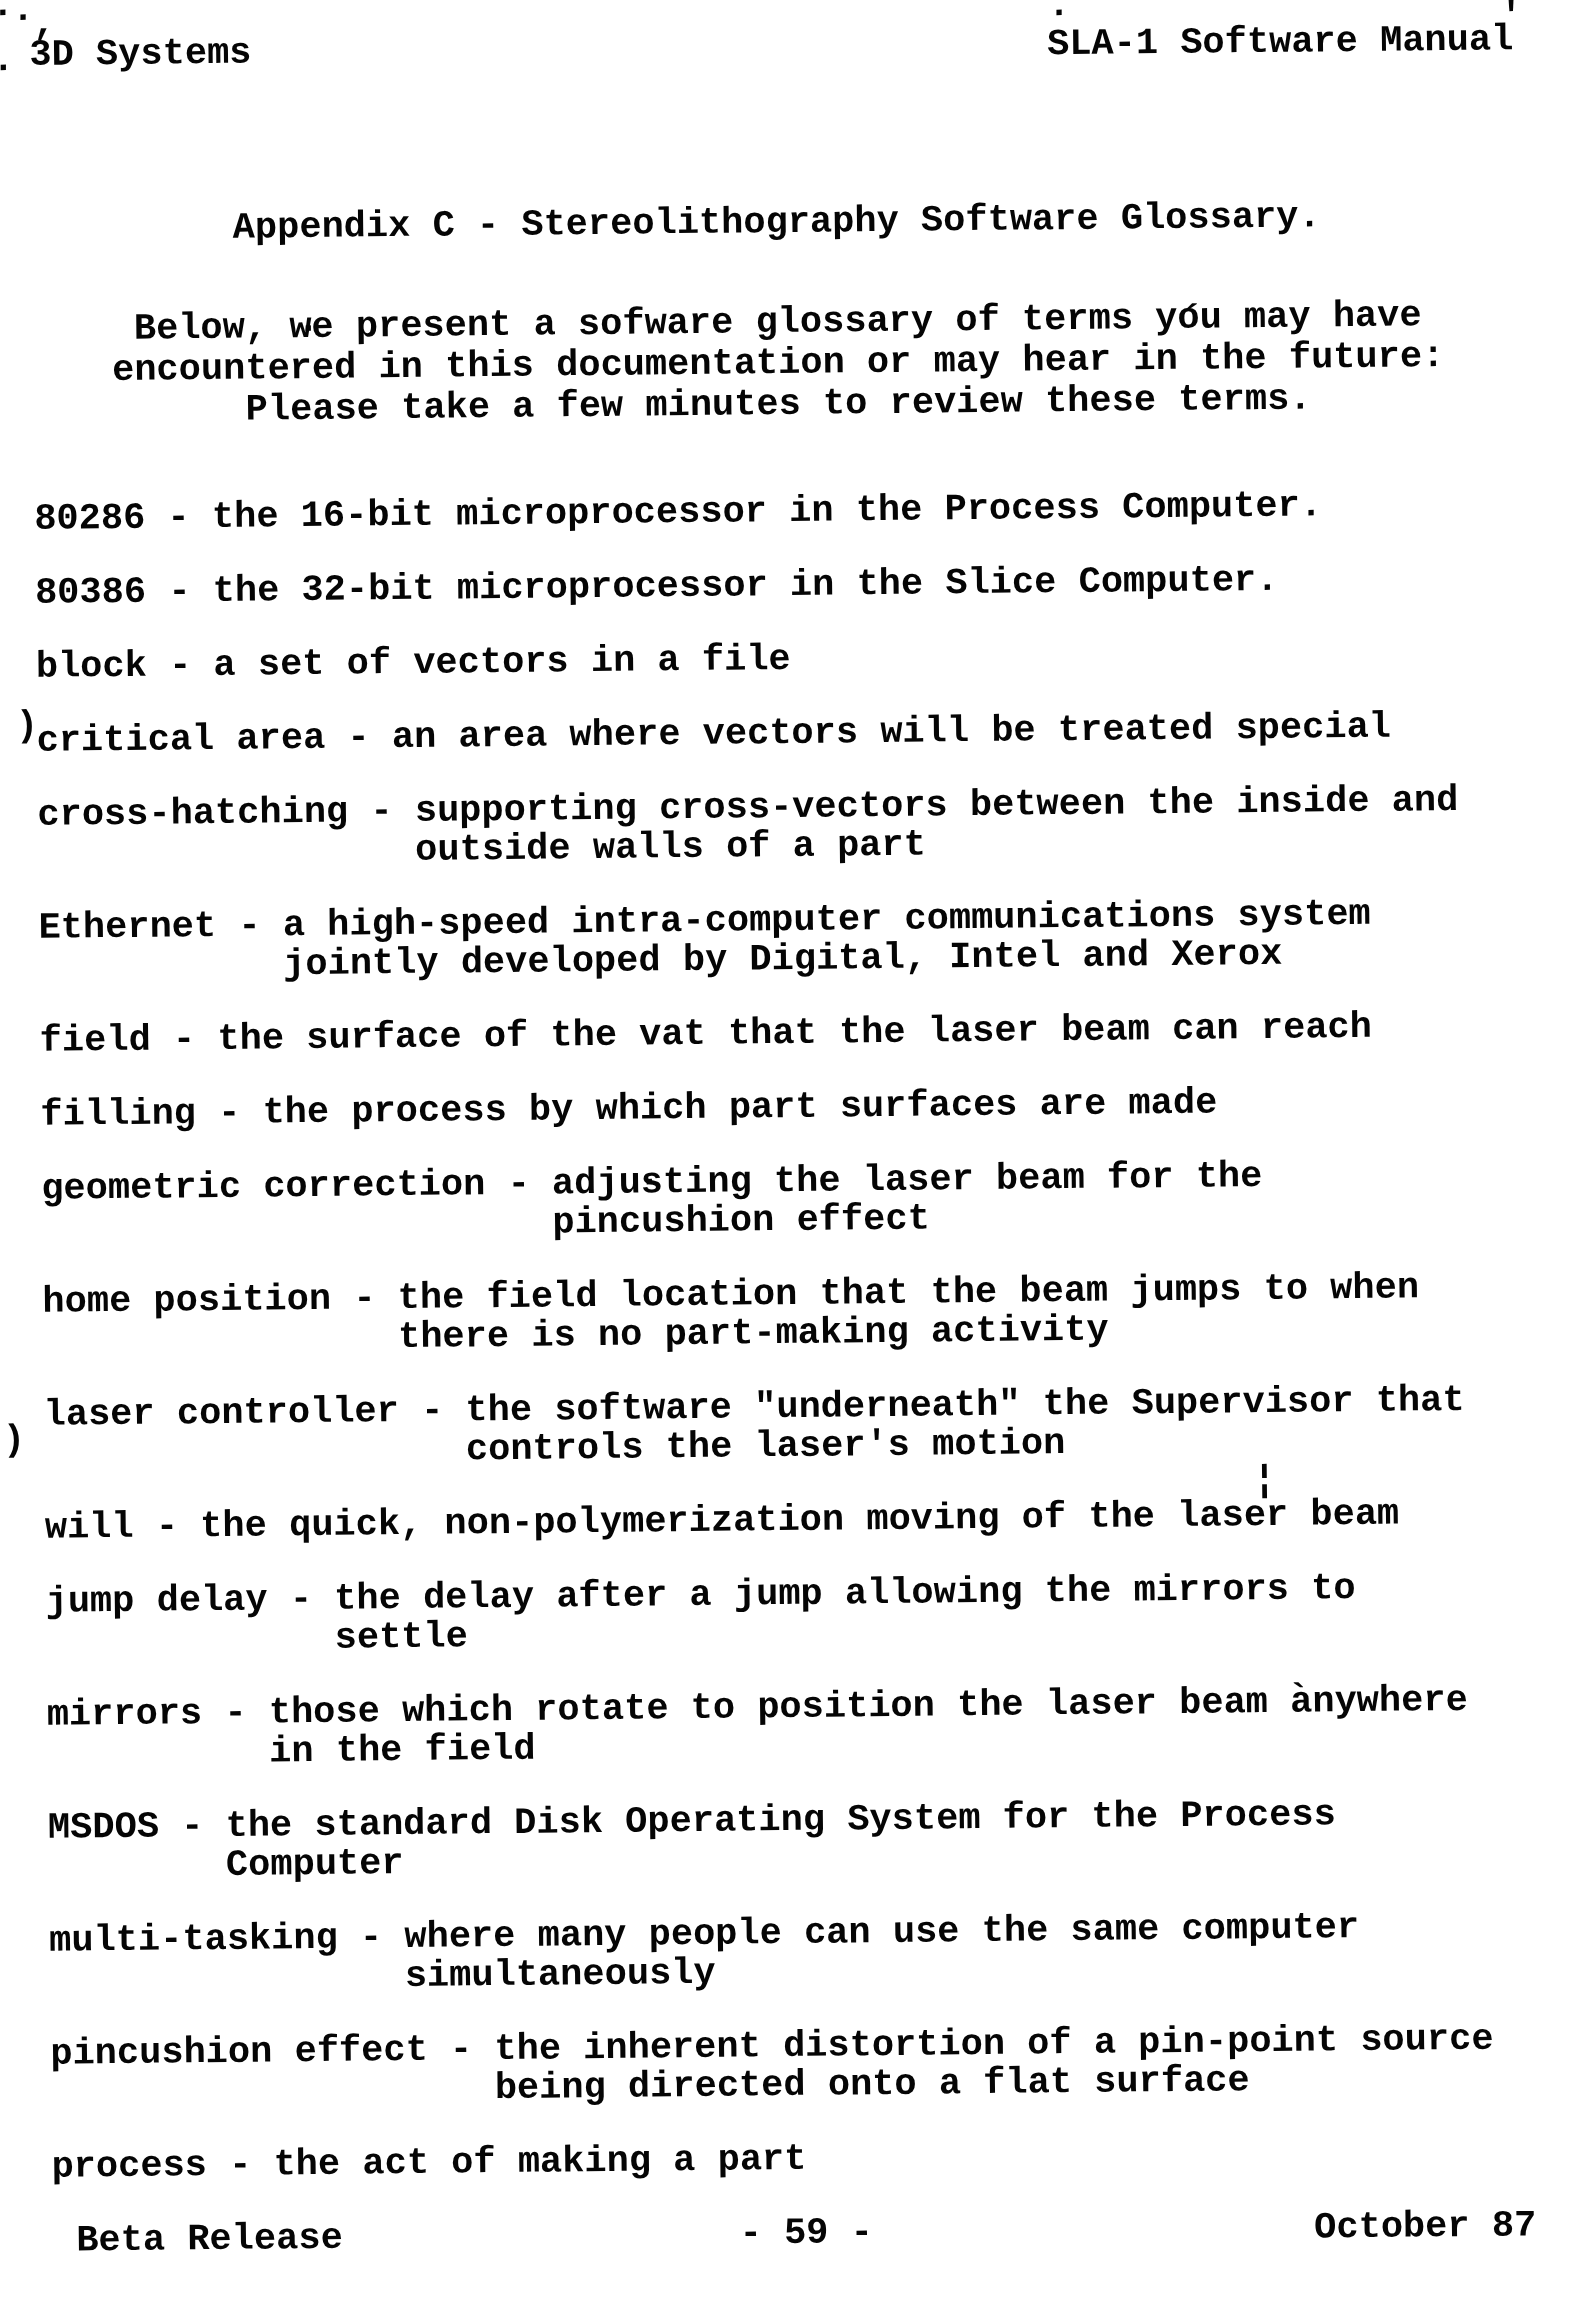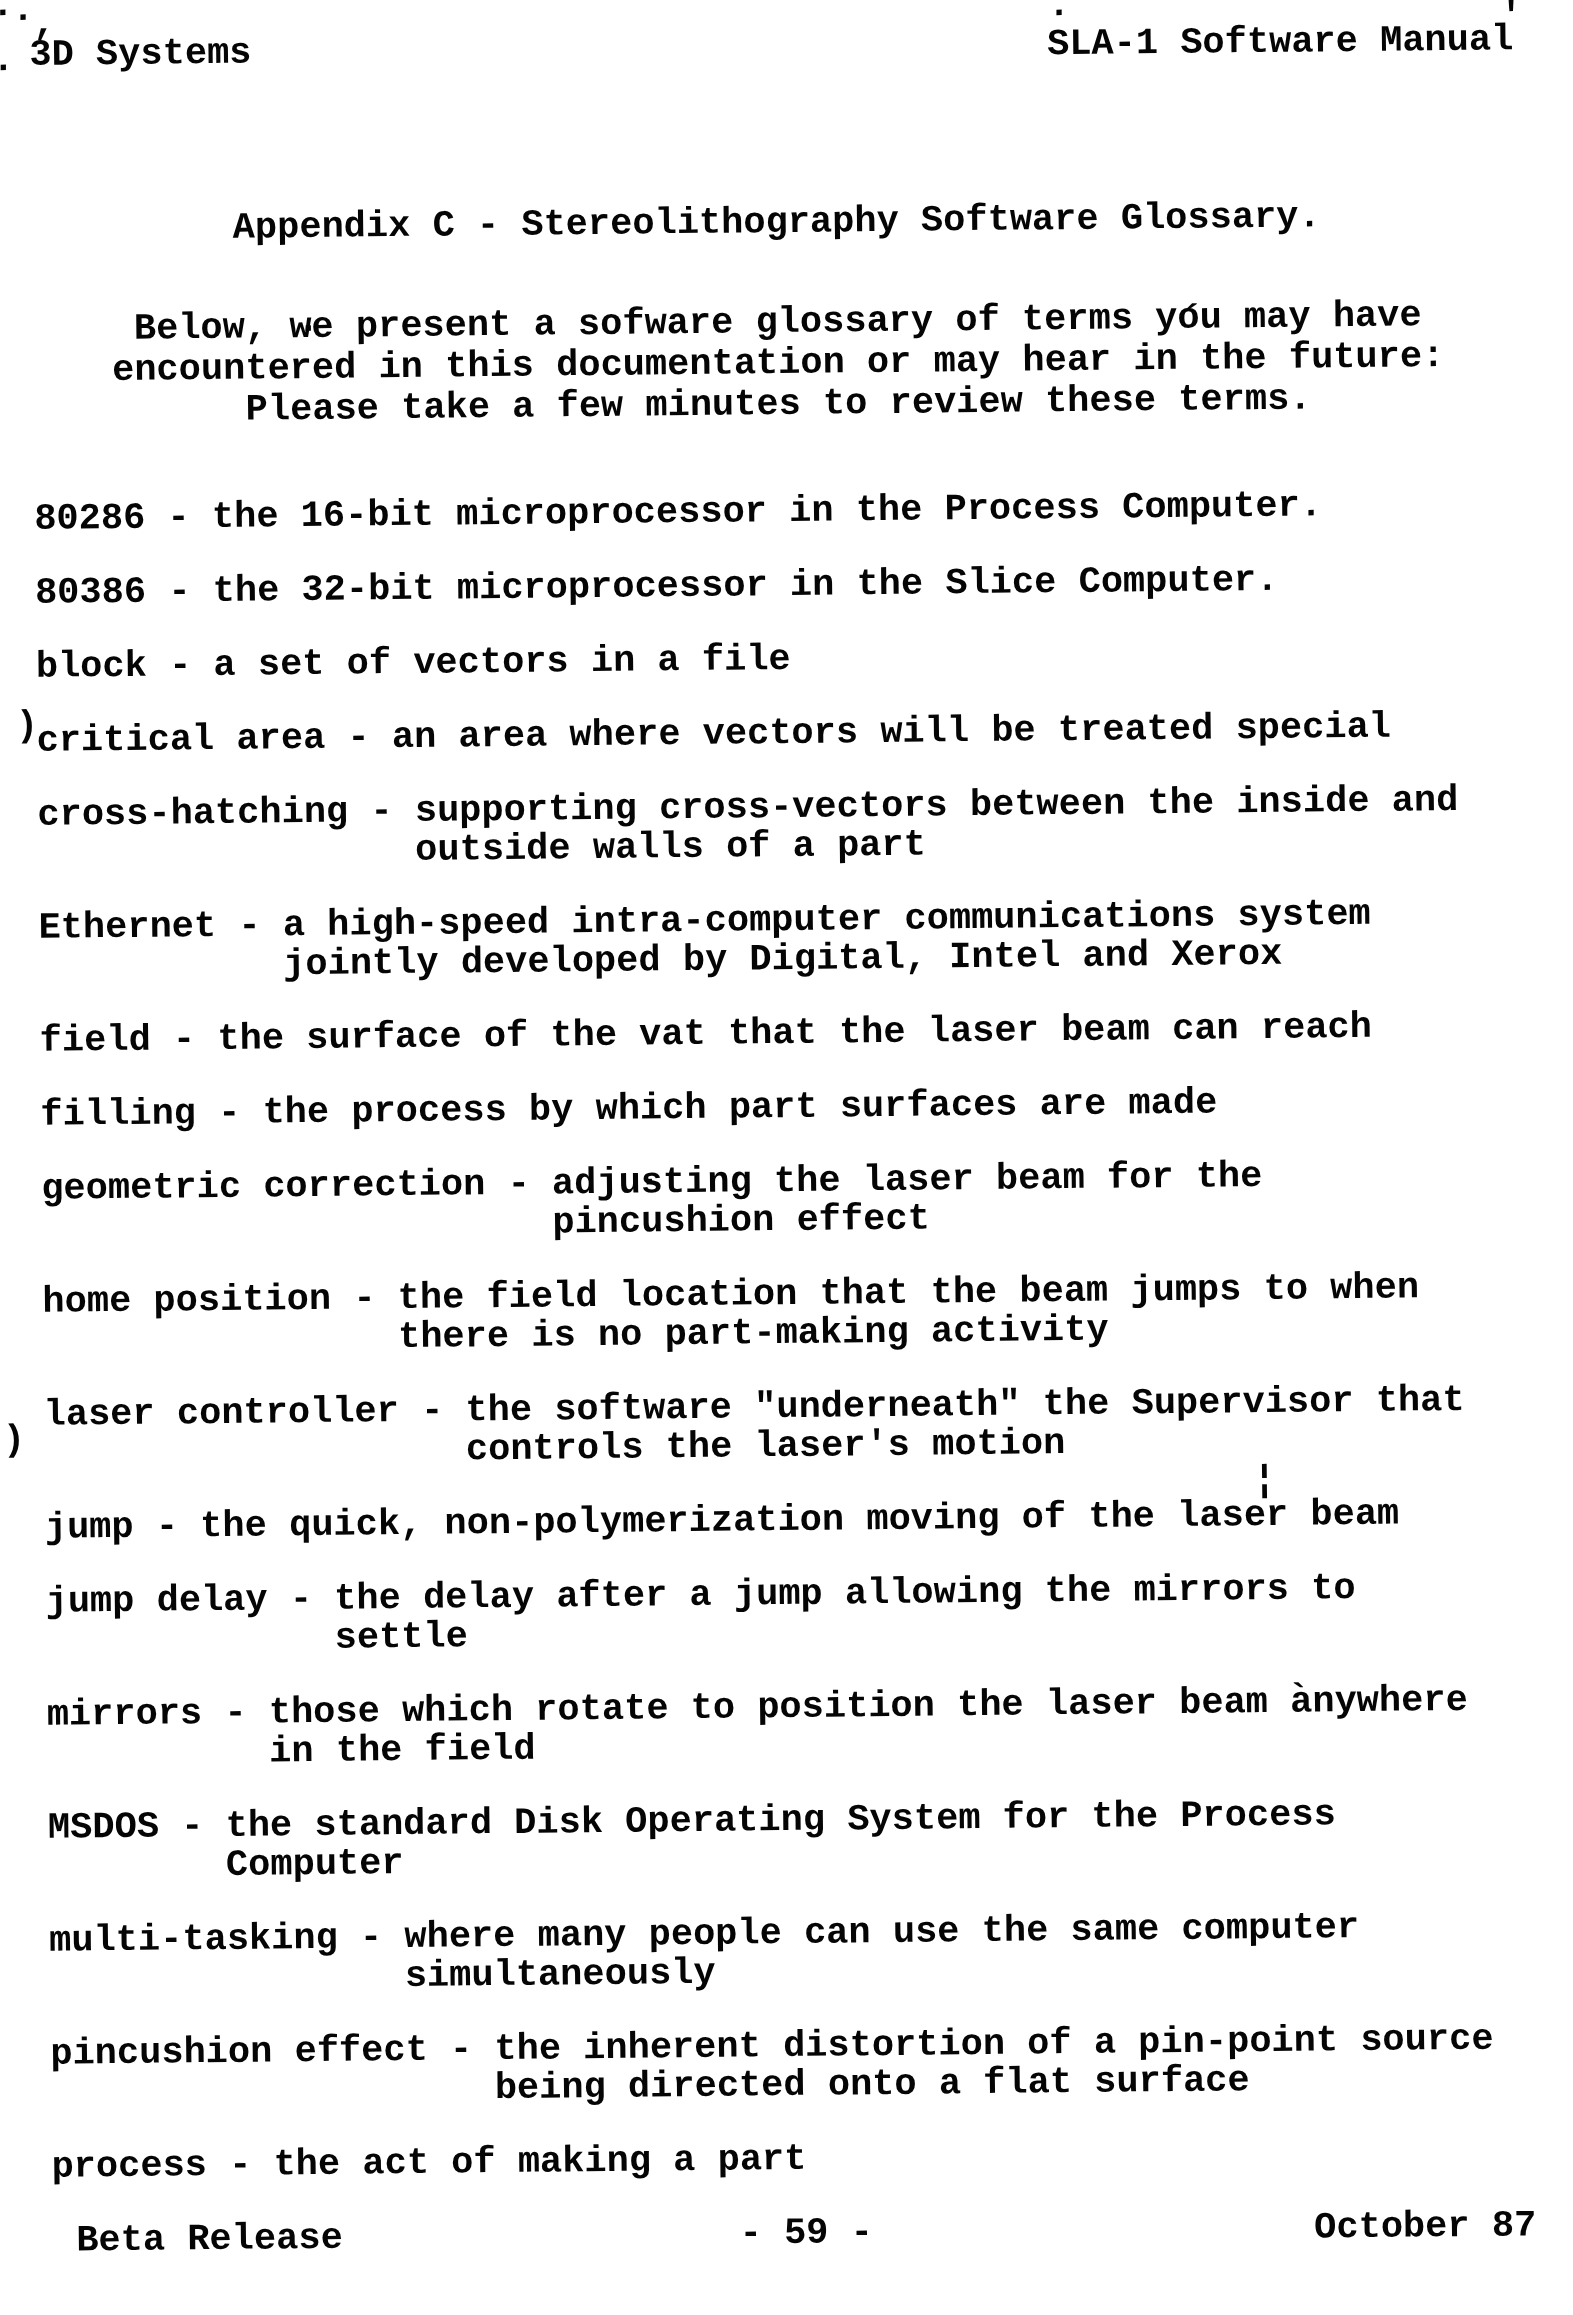--- a/index.html
+++ b/index.html
@@ -118,21 +118,21 @@
       </div>
       <div class="entry">
         <div class="line"><span>home position</span> - the field location that the beam jumps to when</div>
         <div class="line" style="padding-left: 16ch;">there is no part-making activity</div>
       </div>
       <div class="entry">
         <div class="line"><span>laser controller</span> - the software "underneath" the Supervisor that</div>
         <div class="line" style="padding-left: 19ch;">controls the laser's motion</div>
       </div>
       <div class="entry">
-        <div class="line"><span>jump</span> - the quick, non-polymerization moving of the laser beam</div>
+        <div class="line"><span>will</span> - the quick, non-polymerization moving of the laser beam</div>
       </div>
       <div class="entry">
         <div class="line"><span>jump delay</span> - the delay after a jump allowing the mirrors to</div>
         <div class="line" style="padding-left: 13ch;">settle</div>
       </div>
       <div class="entry">
         <div class="line"><span>mirrors</span> - those which rotate to position the laser beam anywhere</div>
         <div class="line" style="padding-left: 10ch;">in the field</div>
       </div>
       <div class="entry">

